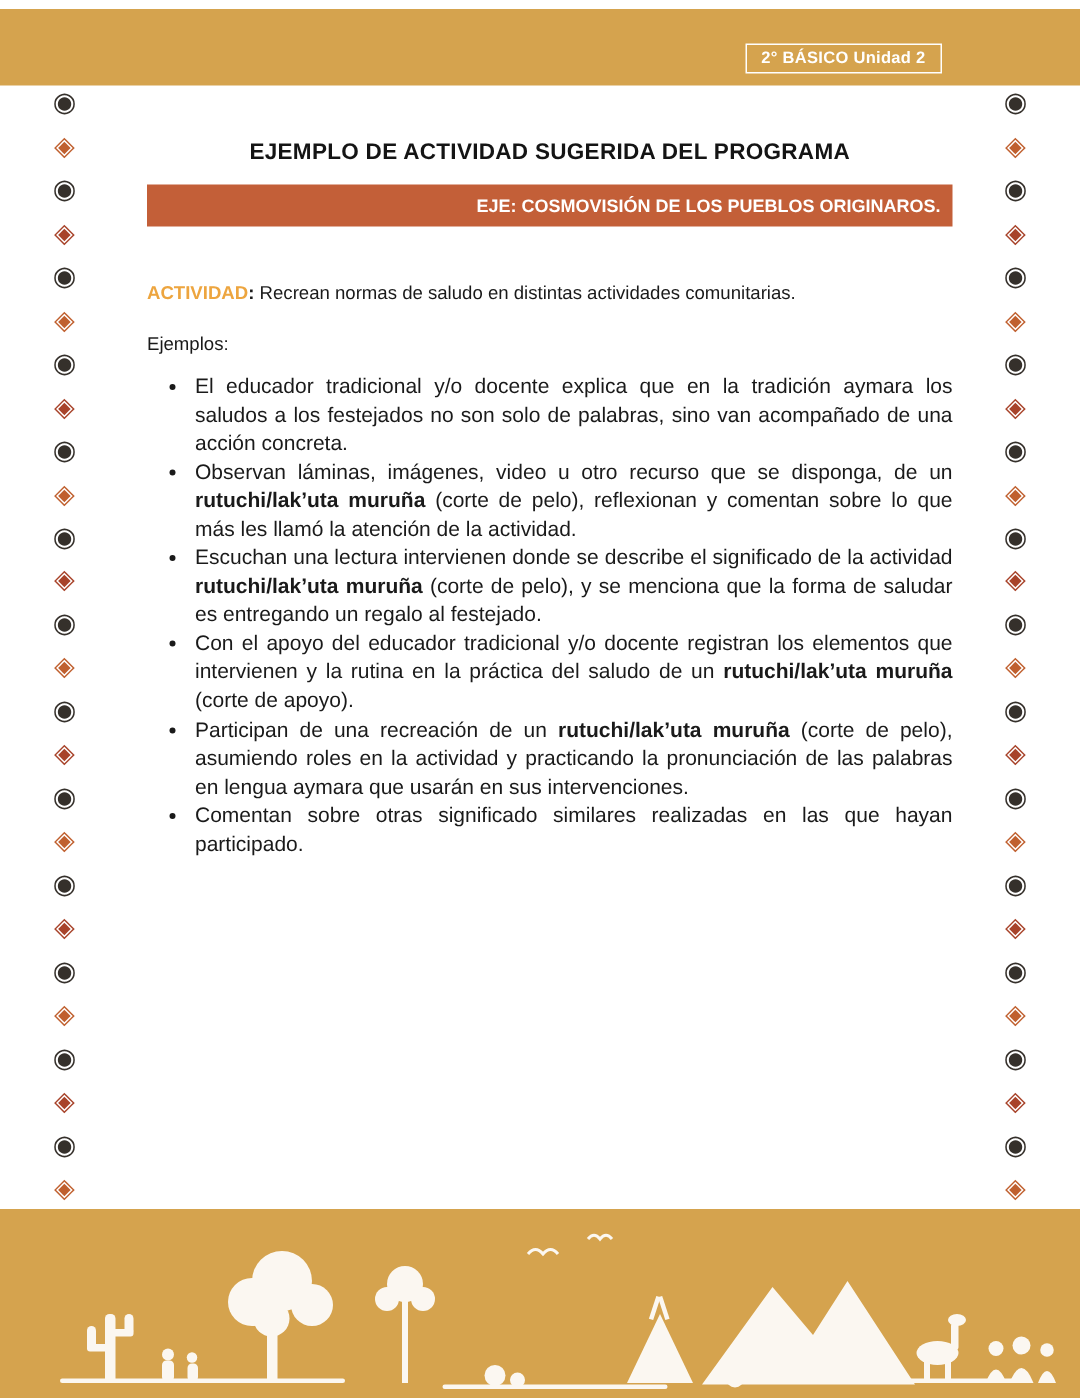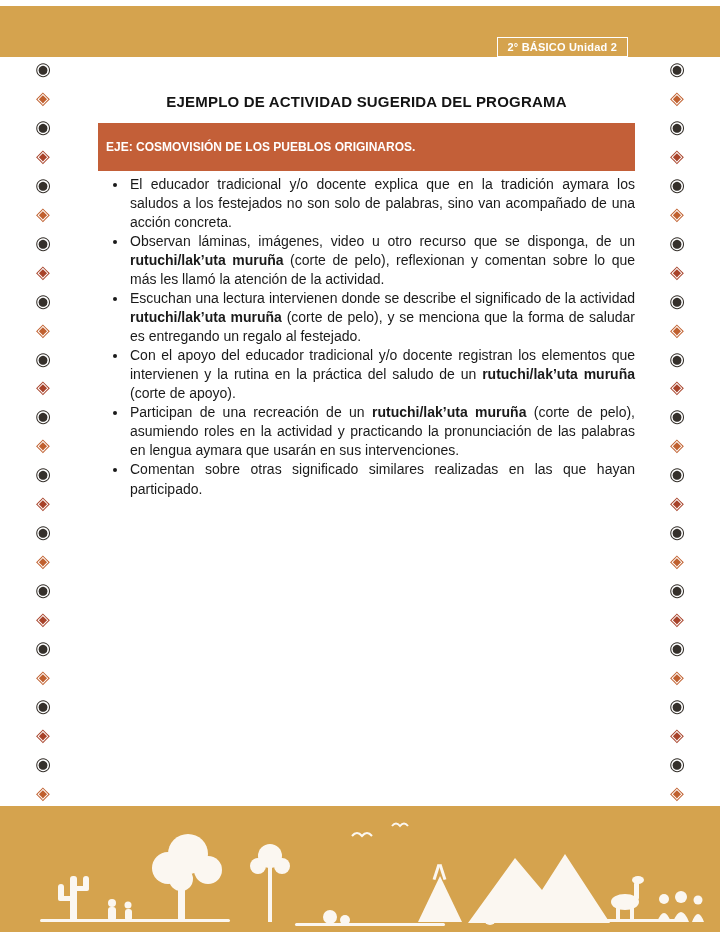--- a/index.html
+++ b/index.html
@@ -7,21 +7,21 @@
     width:720px;height:932px;position:relative;overflow:hidden;
     background:#ffffff;
     font-family:"Liberation Sans",sans-serif;
     color:#1a1a1a;
   }
   .band-top{
     position:absolute;top:6px;left:0;width:720px;height:51px;
     background:var(--band,#d5a34e);
   }
   .badge{
-    position:absolute;right:92px;bottom:0;
+    position:absolute;right:92px;bottom:8px;
     background:var(--band,#d5a34e);
     border:1px solid #ffffff;
     color:#ffffff;font-size:11px;font-weight:bold;
     padding:3px 10px;letter-spacing:.2px;white-space:nowrap;
   }
   .ornament{
     position:absolute;top:60px;height:742px;width:30px;
     display:flex;flex-direction:column;justify-content:space-between;
     align-items:center;
     font-family:"DejaVu Sans",sans-serif;
@@ -33,21 +33,22 @@
     position:absolute;left:98px;top:57px;width:537px;
   }
   .page-title{
     margin:36px 0 0 0;text-align:center;
     font-size:15px;font-weight:bold;color:#141414;letter-spacing:.2px;
   }
   .eje-bar{
     margin-top:13px;
     background:var(--eje-bar,#c35f38);
     color:#ffffff;font-weight:bold;font-size:12px;
-    padding:17px 8px;
+    padding:7px 8px;
+    text-align:right;
   }
   .activity-line{
     margin-top:36px;font-size:12.4px;line-height:1.35;
   }
   .activity-label{color:var(--activity-label,#eda53f);font-weight:bold;}
   .activity-colon{font-weight:bold;color:#1a1a1a;}
   .ejemplos{margin-top:18px;font-size:12.4px;}
   ul.examples{
     margin:4px 0 0 0;padding:0 0 0 30px;
     font-size:14px;line-height:1.36;text-align:justify;
@@ -126,21 +127,25 @@
     <span class="motif" style="color: rgb(192, 96, 47);">◈</span>
   </div>
 
 <div class="main">
   <h1 class="page-title">EJEMPLO DE ACTIVIDAD SUGERIDA DEL PROGRAMA</h1>
 
   <div class="eje-bar">
     <span>EJE: COSMOVISIÓN DE LOS PUEBLOS ORIGINAROS.</span>
   </div>
 
-
+  <p class="activity-line">
+    <span class="activity-label">ACTIVIDAD</span><span class="activity-colon">:</span><span> Recrean normas de saludo en distintas actividades comunitarias.</span>
+  </p>
+
+  <p class="ejemplos">Ejemplos:</p>
 
   <ul class="examples">
       <li><span>El educador tradicional y/o docente explica que en la tradición aymara los saludos a los festejados no son solo de palabras, sino van acompañado de una acción concreta.</span></li>
       <li><span>Observan láminas, imágenes, video u otro recurso que se disponga, de un </span><span class="b">rutuchi/lak’uta muruña</span><span> (corte de pelo), reflexionan y comentan sobre lo que más les llamó la atención de la actividad.</span></li>
       <li><span>Escuchan una lectura intervienen donde se describe el significado de la actividad </span><span class="b">rutuchi/lak’uta muruña</span><span> (corte de pelo), y se menciona que la forma de saludar es entregando un regalo al festejado.</span></li>
       <li><span>Con el apoyo del educador tradicional y/o docente registran los elementos que intervienen y la rutina en la práctica del saludo de un </span><span class="b">rutuchi/lak’uta muruña</span><span> (corte de apoyo).</span></li>
       <li><span>Participan de una recreación de un </span><span class="b">rutuchi/lak’uta muruña</span><span> (corte de pelo), asumiendo roles en la actividad y practicando la pronunciación de las palabras en lengua aymara que usarán en sus intervenciones.</span></li>
       <li><span>Comentan sobre otras significado similares realizadas en las que hayan participado.</span></li>
     </ul>
 </div>

